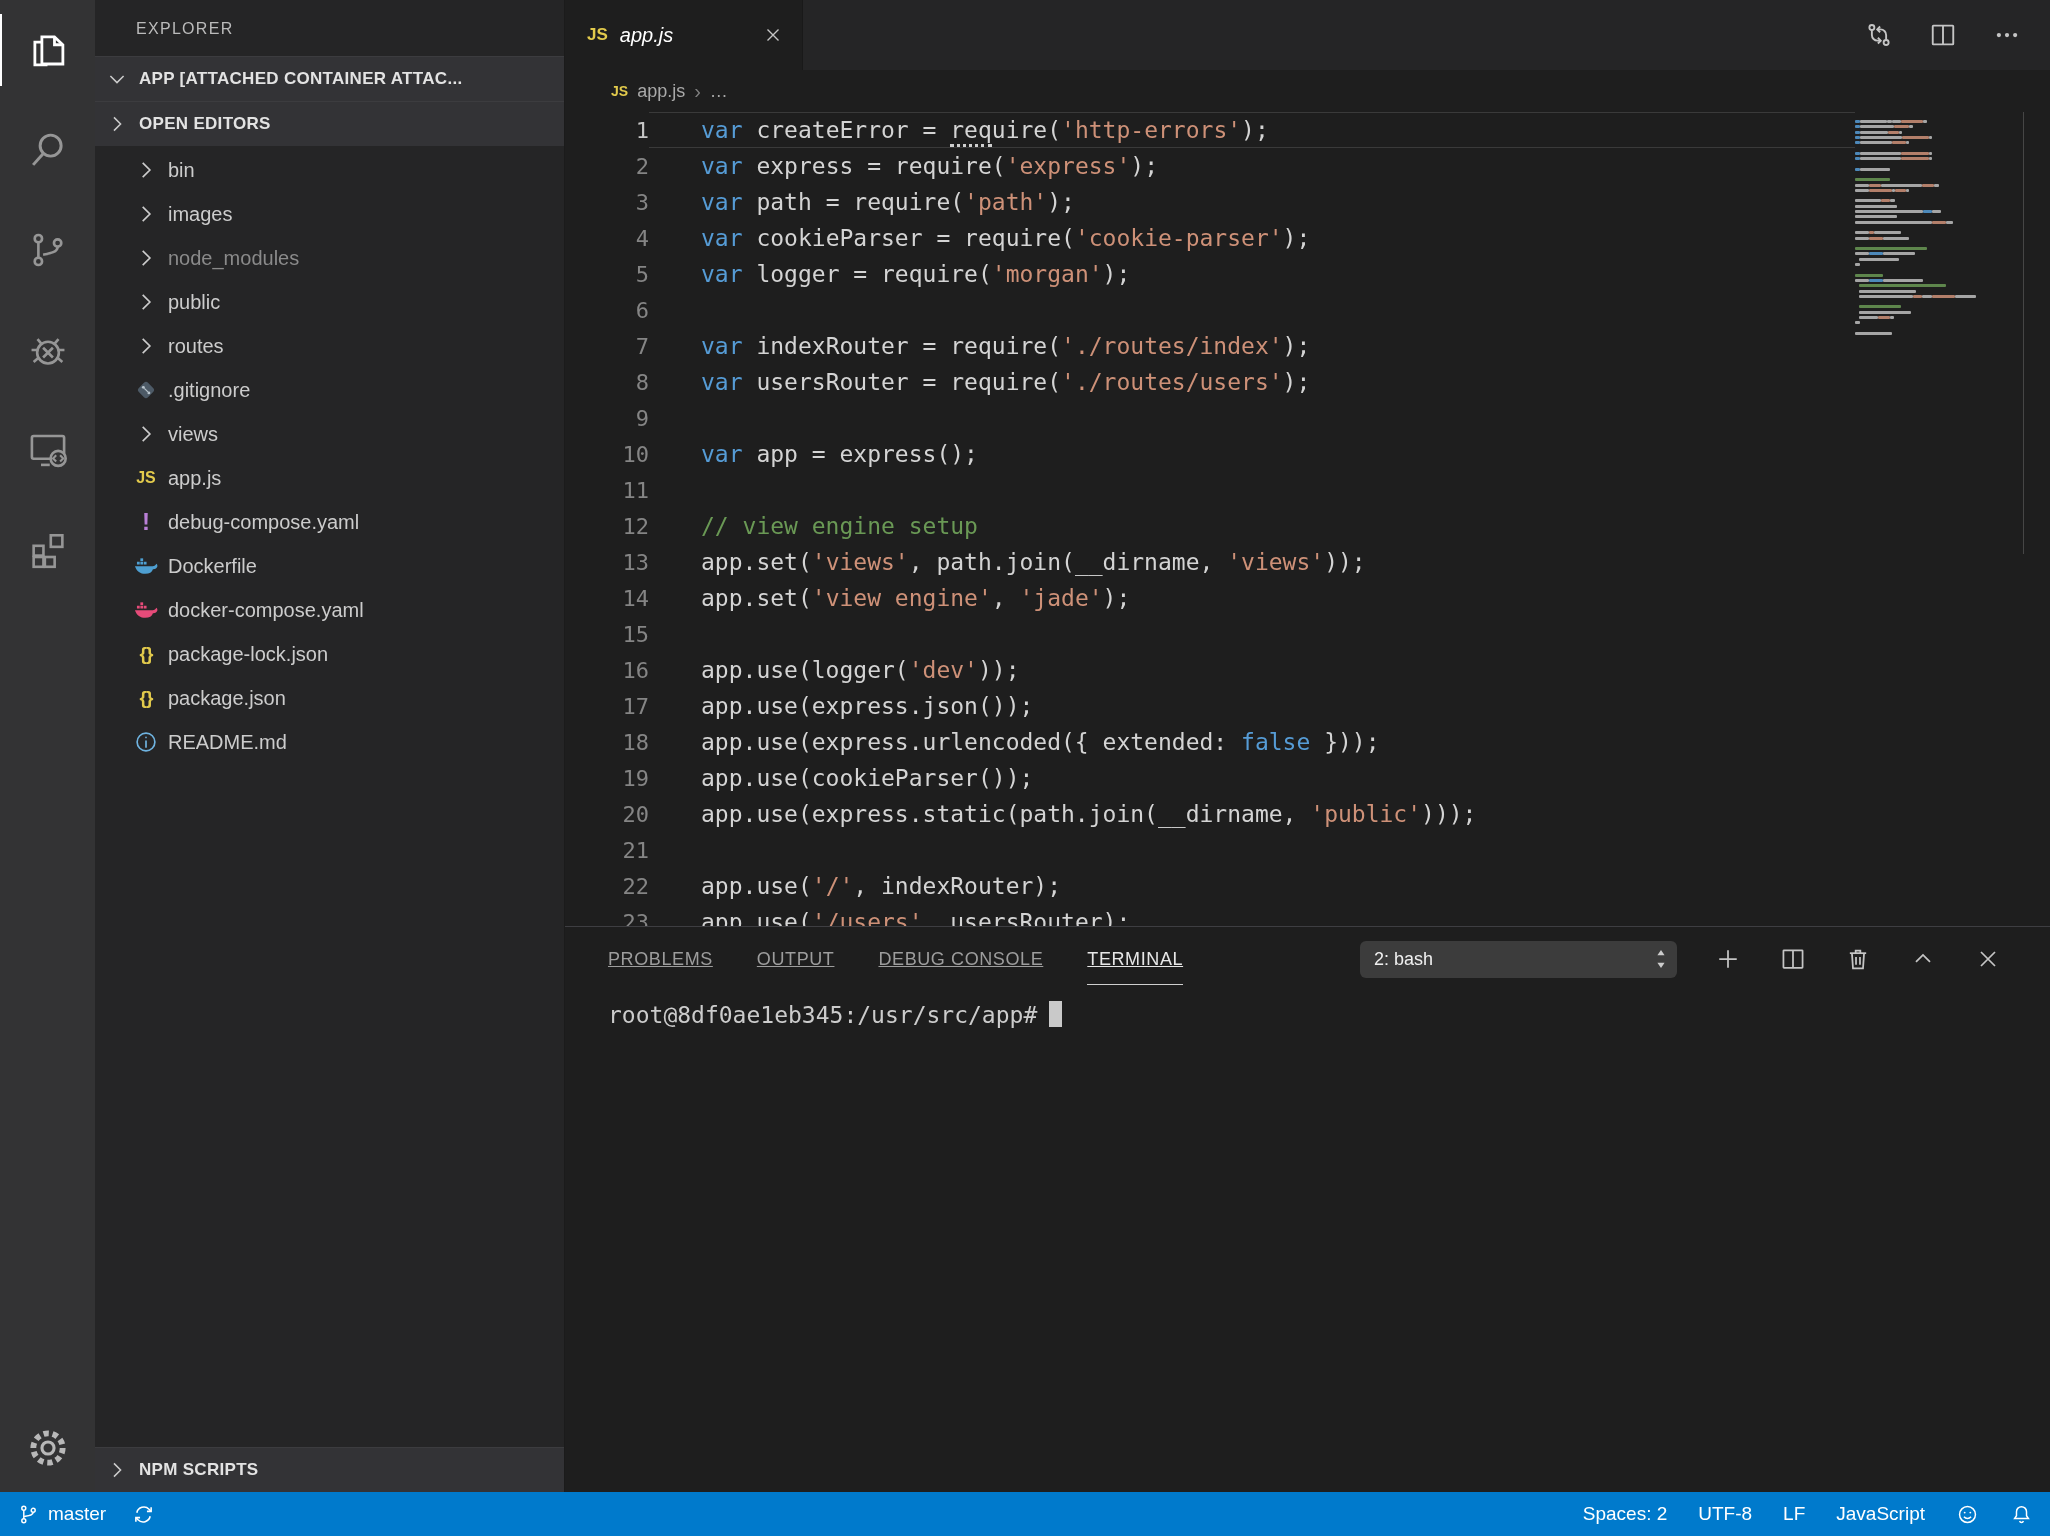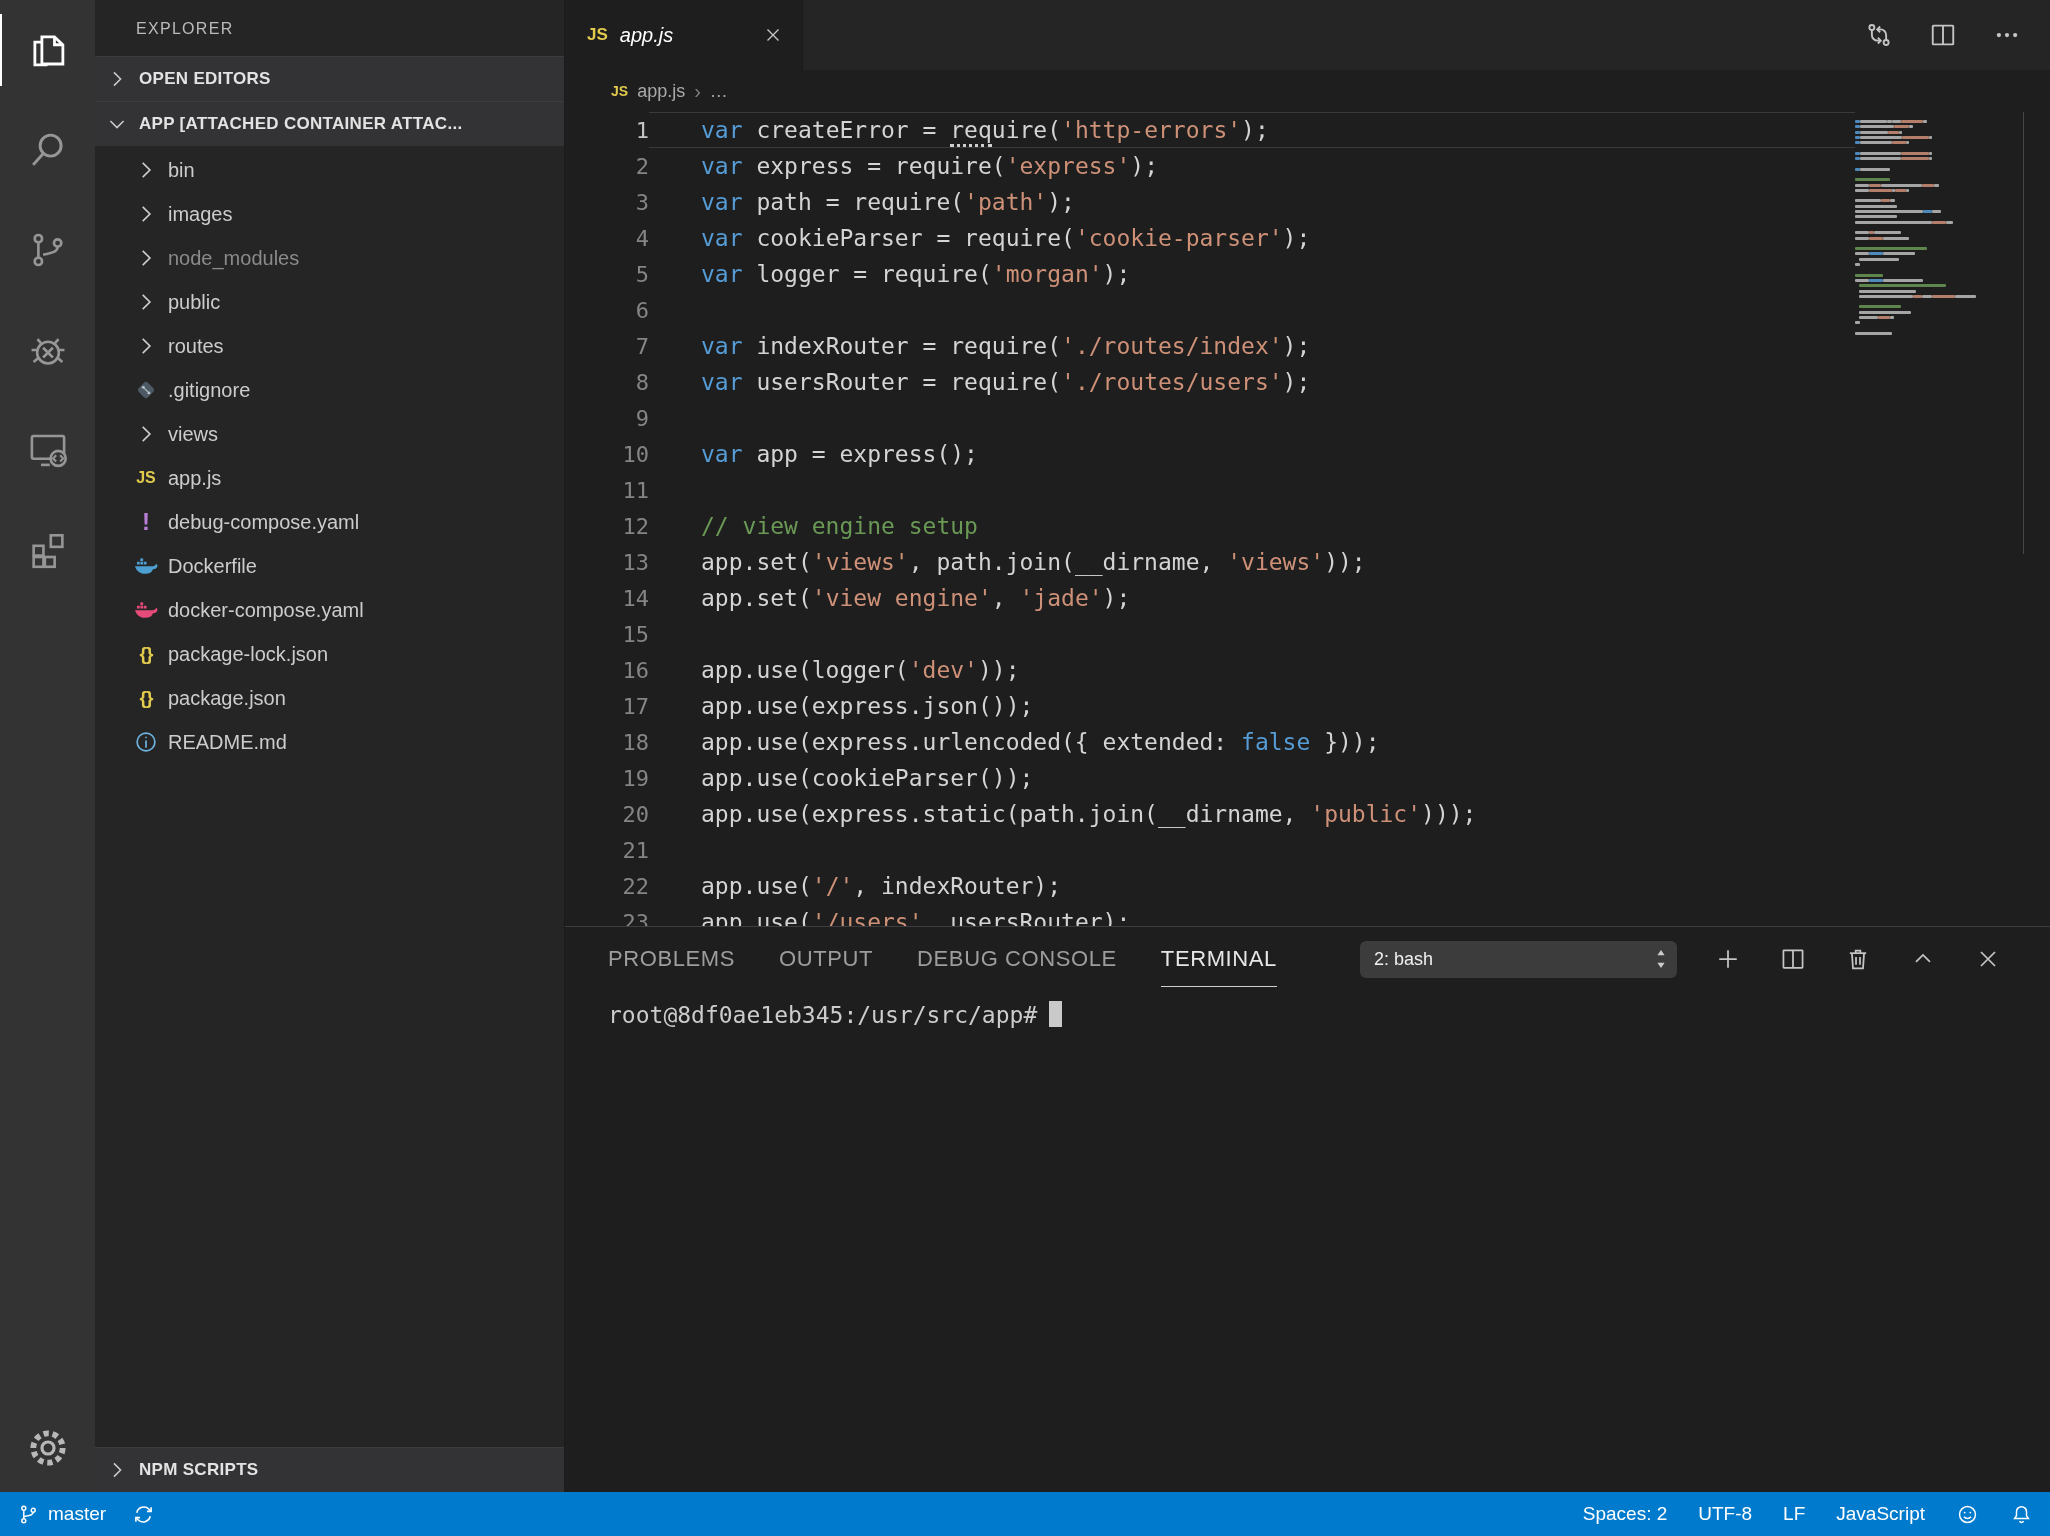--- a/index.html
+++ b/index.html
@@ -83,21 +83,21 @@
   .mm-line { height:3px; margin-bottom:2.3px; white-space:nowrap; font-size:0; }
   .mm-seg { display:inline-block; height:3px; border-radius:1px; opacity:.85; }
   .mm-k{ background:#569cd6; } .mm-s{ background:#ce9178; } .mm-c{ background:#6a9955; }
   .mm-p{ background:#bdbdbd; } .mm-w{ background:transparent; }
   .scroll-rule { position:absolute; top:0; right:26px; width:1px; height:442px; background:#464646; }
 
   
   .panel { height:522px; flex:none; background:#1e1e1e; border-top:1px solid #3e3e42; display:flex; flex-direction:column; }
   .panel-header { height:64px; flex:none; display:flex; align-items:center; padding-left:43px; }
   .ptabs { display:flex; align-items:center; gap:44px; }
-  .ptab { position:relative; color:#9d9d9d; font-size:22px; letter-spacing:.6px; cursor:pointer; padding:6px 0; }
+  .ptab { position:relative; color:#9d9d9d; font-size:18px; letter-spacing:.6px; cursor:pointer; padding:6px 0;text-decoration:underline; }
   .ptab.active { color:#e7e7e7; }
   .ptab.active::after { content:''; position:absolute; left:0; right:0; bottom:-9px; height:1px; background:#cfcfcf; }
   .panel-actions { margin-left:auto; display:flex; align-items:center; gap:37px; padding-right:48px; color:#c5c5c5; }
   .shell-select { width:317px; height:37px; background:#3c3c3c; border-radius:6px; display:flex; align-items:center;
                   padding:0 8px 0 14px; color:#f0f0f0; font-size:18px; cursor:pointer; }
   .shell-select .sel-arrows { margin-left:auto; width:16px; height:26px; color:#cccccc; }
   .sel-arrows svg { width:16px; height:26px; }
   .p-act { width:28px; height:28px; cursor:pointer; }
   .p-act svg { width:28px; height:28px; }
   .terminal { flex:1; padding:10px 8px 0 43px; font-family:"DejaVu Sans Mono", monospace; font-size:23px; color:#cccccc; }
@@ -176,32 +176,32 @@
               <circle cx="12" cy="12" r="3.3" stroke-width="1.7"></circle>
             </svg></span>
         </div>
     </div>
 
     <div class="sidebar">
       <div class="sb-title">EXPLORER</div>
       <div class="section-header">
         <span class="chev svg-slot">
             <svg viewBox="0 0 16 16" fill="none" stroke="currentColor" stroke-width="1.1">
-              <path d="M5.8 3.2 10.6 8l-4.8 4.8"></path>
+              <path d="M3.2 5.8 8 10.6l4.8-4.8"></path>
             </svg>
           </span>
-        <span>OPEN EDITORS</span>
+        <span>APP [ATTACHED CONTAINER ATTAC...</span>
       </div>
       <div class="section-header">
         <span class="chev svg-slot">
             <svg viewBox="0 0 16 16" fill="none" stroke="currentColor" stroke-width="1.1">
-              <path d="M3.2 5.8 8 10.6l4.8-4.8"></path>
+              <path d="M5.8 3.2 10.6 8l-4.8 4.8"></path>
             </svg>
           </span>
-        <span>APP [ATTACHED CONTAINER ATTAC...</span>
+        <span>OPEN EDITORS</span>
       </div>
       <div class="tree" id="file-tree">
           <div class="tree-item">
             <span class="ico">
               <svg viewBox="0 0 16 16" fill="none" stroke="currentColor" stroke-width="1.1">
                 <path d="M5.8 3.2 10.6 8l-4.8 4.8"></path>
               </svg>
             </span>
             <span class="lbl">bin</span>
           </div>

